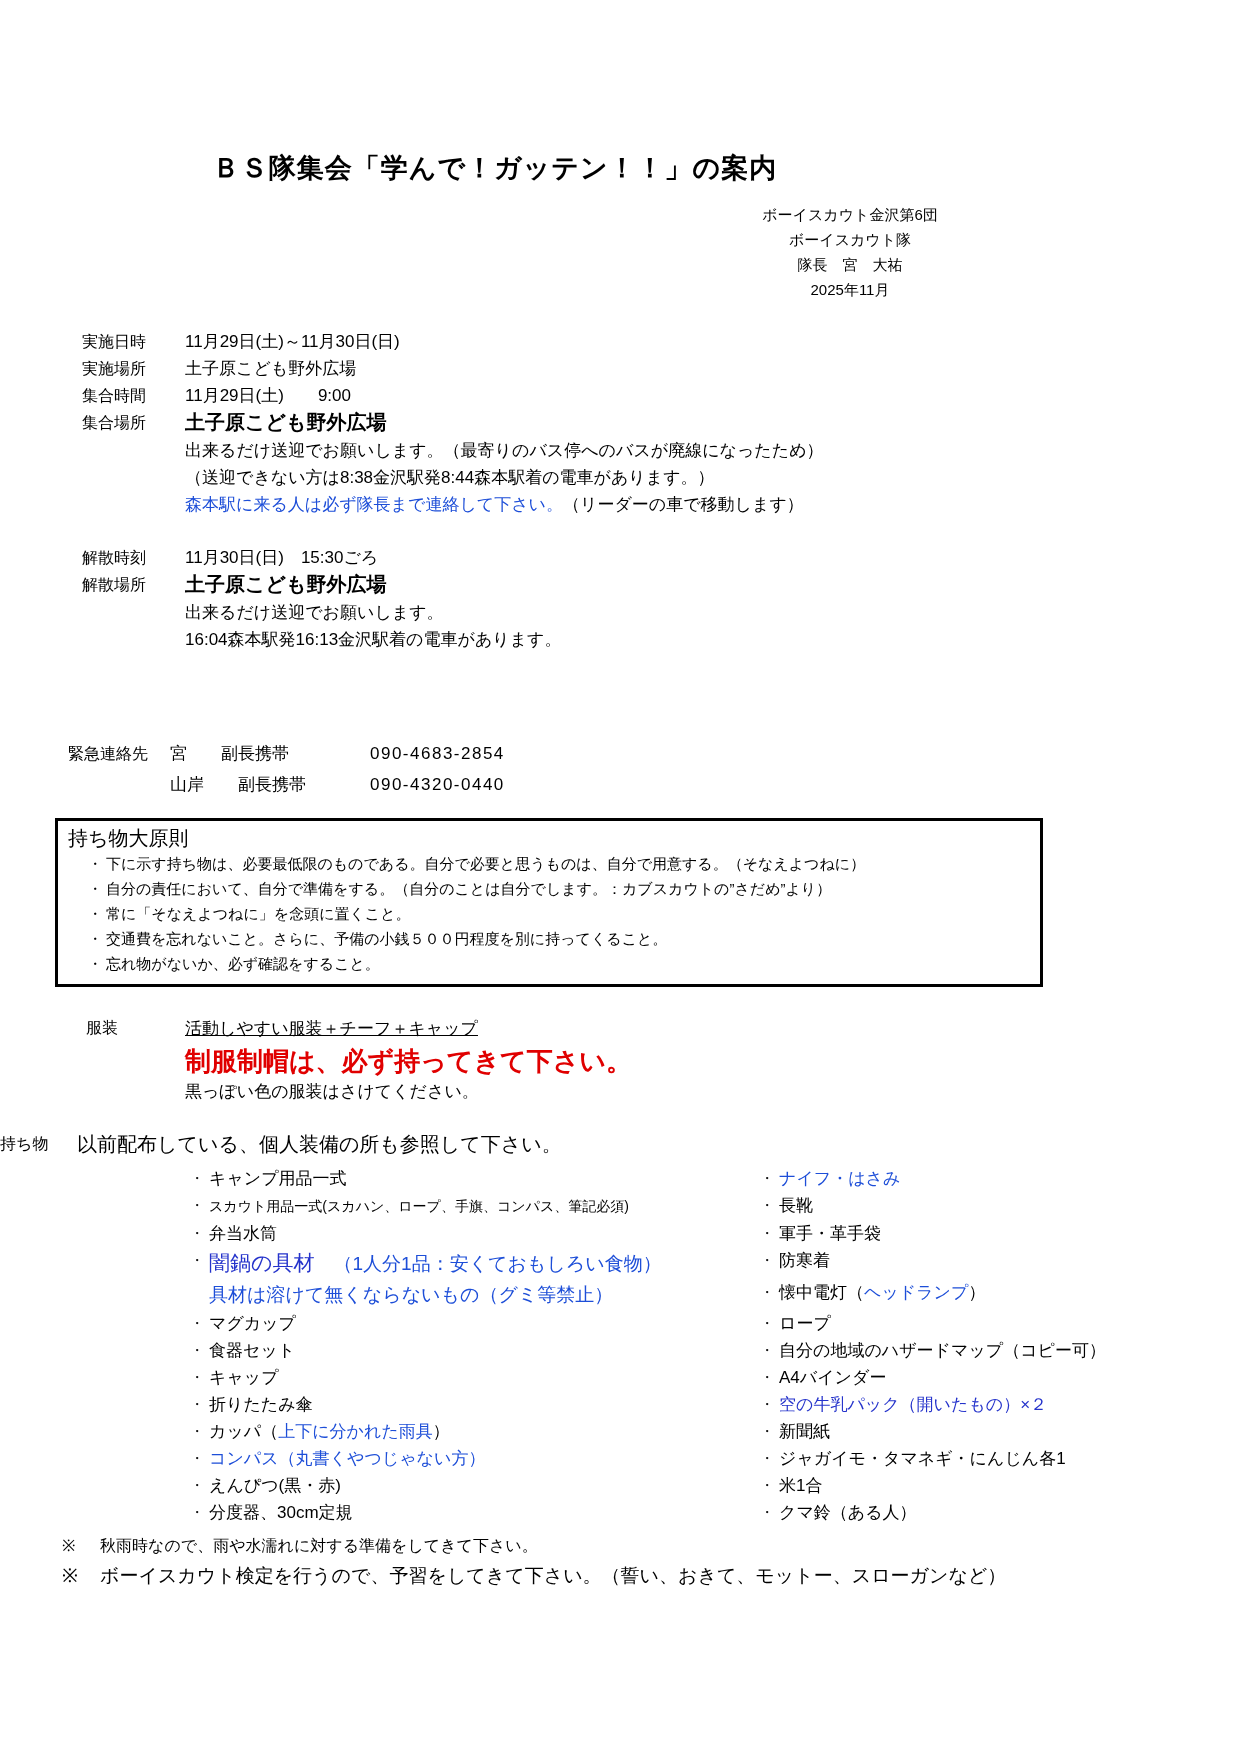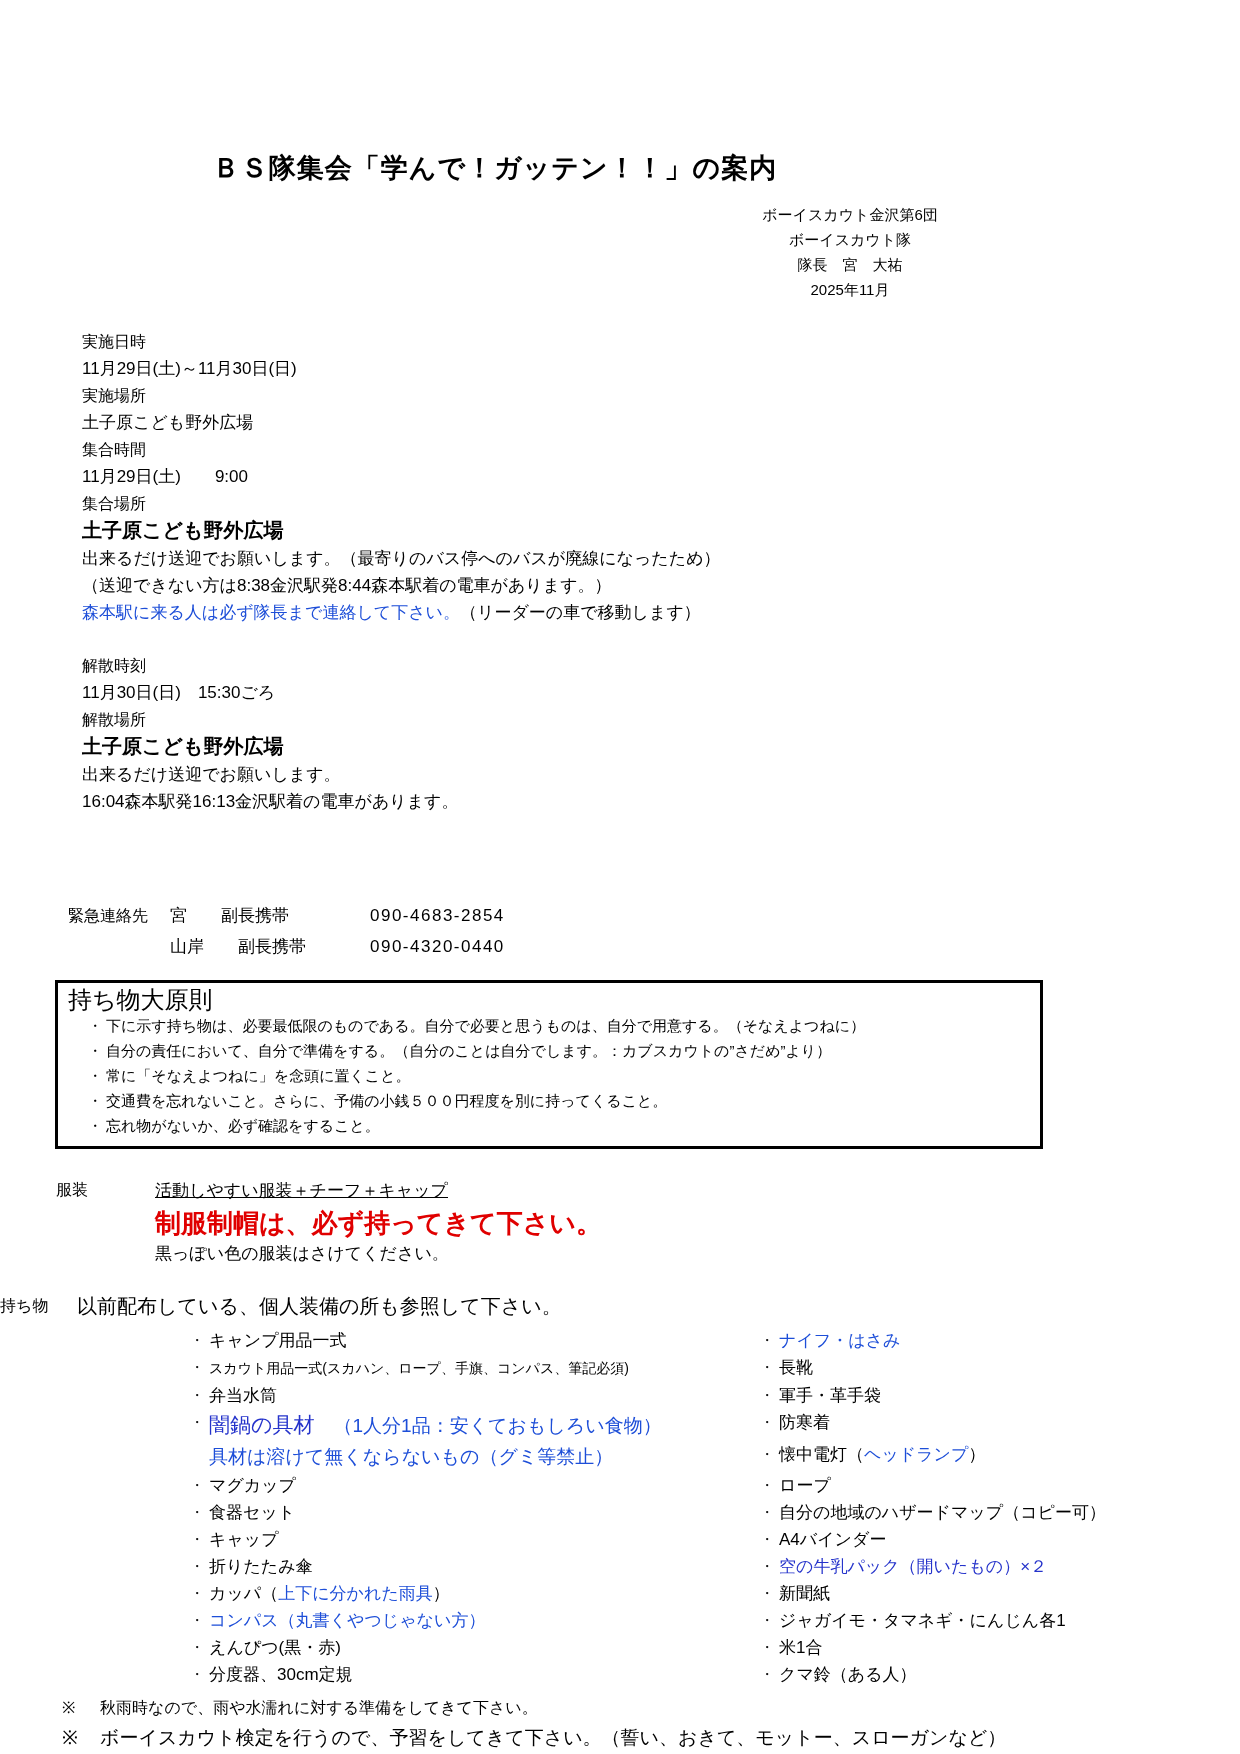--- a/index.html
+++ b/index.html
@@ -10,41 +10,41 @@
   }
   .title{
     padding-top:150px;width:990px;text-align:center;
     font-size:27px;font-weight:bold;letter-spacing:1px;
   }
   .org-header{
     width:210px;margin:16px 0 0 745px;text-align:center;
     font-size:15px;line-height:25px;
   }
   .info{margin-top:26px;}
-  .info-row{display:flex;padding-left:82px;line-height:27px;font-size:17px;flex-direction:column;}
+  .info-row{display:flex;padding-left:82px;line-height:27px;font-size:17px;}
   .info-row .lbl{width:103px;flex:none;font-size:16px;}
   .seg-red{color:#1d4ed8;}
   .seg-blue{color:#2533cb;}
   .seg-place{font-weight:bold;font-size:20px;}
   .seg-small{font-size:14px;}
   .seg-big{font-size:19px;line-height:31px;}
   .seg-big2{font-size:21px;line-height:31px;}
   .emergency{margin-top:85px;}
   .em-row{display:flex;padding-left:68px;line-height:31px;font-size:17px;}
   .em-row .lbl{width:102px;flex:none;font-size:16px;}
   .em-row .nm{width:200px;flex:none;}
   .em-row .ph{letter-spacing:1.5px;}
   .box{
     margin:18px 0 0 55px;width:988px;box-sizing:border-box;
     border:3px solid #000;padding:4px 8px 8px 10px;
   }
-  .box-title{font-size:24px;line-height:26px;}
+  .box-title{font-size:20px;line-height:26px;}
   .box-bullet{display:flex;padding-left:16px;font-size:15px;line-height:25px;}
   .box-bullet .b{width:22px;flex:none;text-align:center;}
-  .clothing{margin-top:27px;display:flex;padding-left:56px;}
+  .clothing{margin-top:27px;display:flex;padding-left:86px;}
   .clothing .lbl{width:99px;flex:none;font-size:16px;padding-top:4px;}
   .cl1{font-size:17px;text-decoration:underline;line-height:30px;}
   .cl2{font-size:26px;font-weight:bold;color:#e00000;line-height:34px;}
   .cl3{font-size:17px;line-height:28px;}
   .belongings{margin-top:23px;}
   .bel-head{display:flex;}
   .bel-head .lbl{width:77px;flex:none;font-size:16px;padding-top:5px;}
   .bel-intro{font-size:20px;line-height:30px;}
   .bel-list{margin-top:6px;}
   .bel-row{display:flex;padding-left:185px;}

